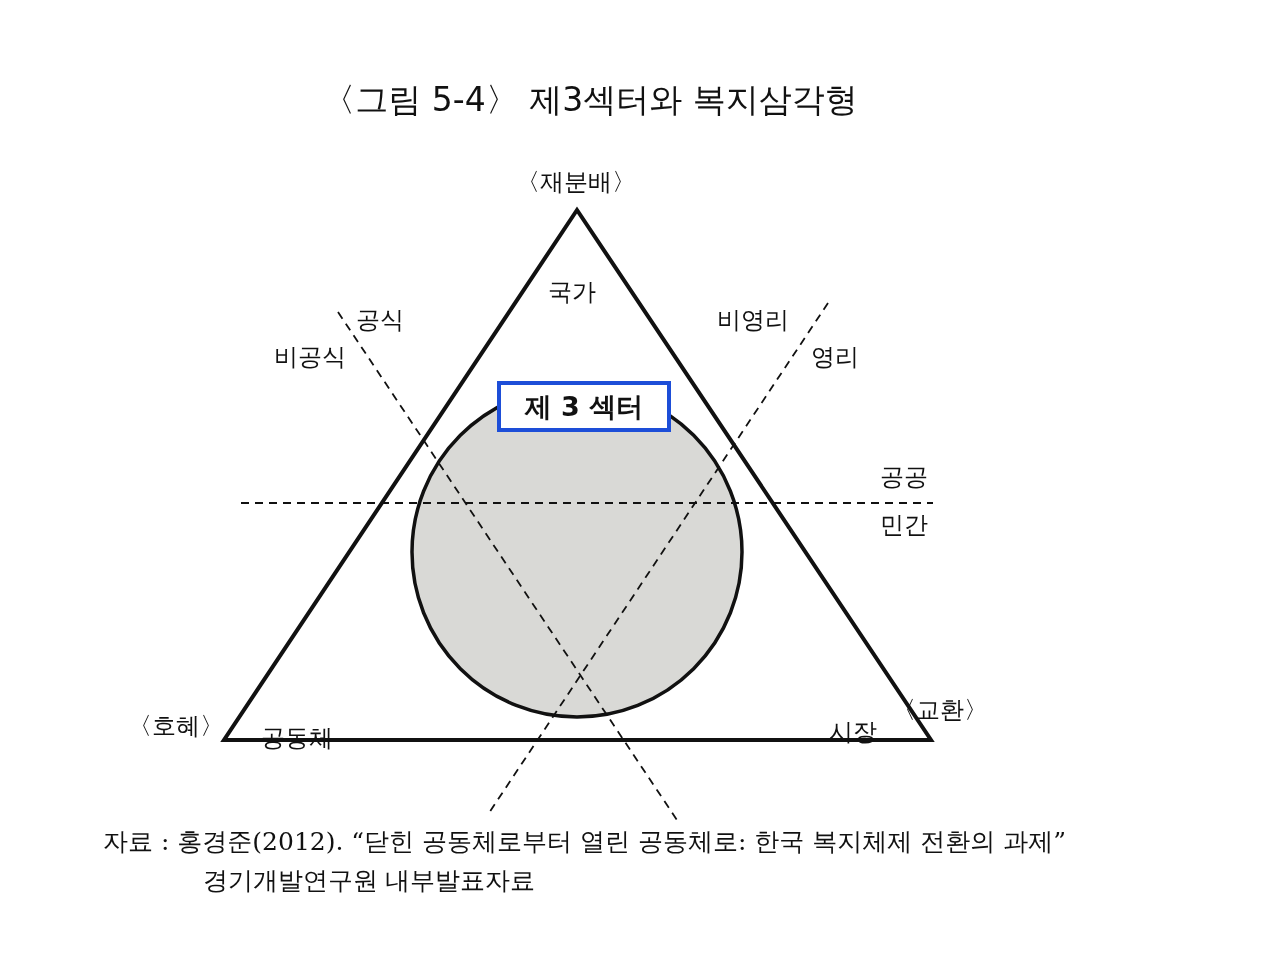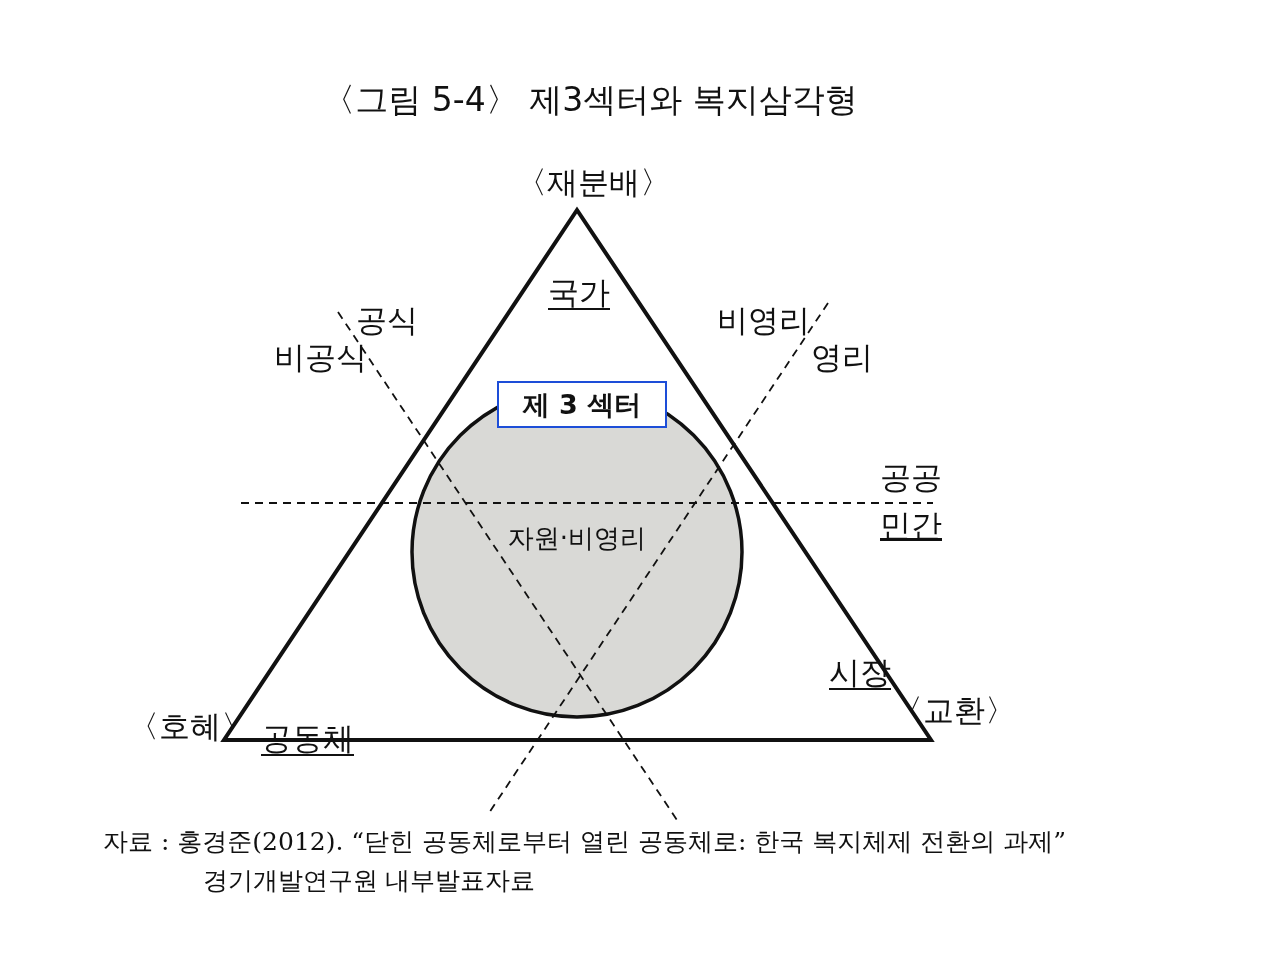--- a/index.html
+++ b/index.html
@@ -1,23 +1,23 @@
 <!DOCTYPE html>
 <html><head>
 <meta charset="utf-8">
 <style>
   html, body { margin: 0; padding: 0; background: #ffffff; }
   body { width: 1280px; height: 967px; position: relative; overflow: hidden;
          font-family: "DejaVu Sans", "Liberation Sans", sans-serif; color: #111; }
   .abs { position: absolute; white-space: nowrap; }
   #diagram { position: absolute; left: 0; top: 0; }
   .title { left: 0; width: 1180px; top: 78px; text-align: center; font-size: 33px; letter-spacing: 0px; }
-  .lbl { font-size: 31px; line-height: 30px; }
-  .ul { text-decoration: underline; text-underline-offset: 5px; text-decoration-thickness: 2px; text-align: right; }
-  .sector-box { left: 497px; top: 381px; width: 166px; height: 43px; border: 2px solid #1d4ed8; background: #fff;
+  .lbl { font-size: 24px; line-height: 30px; }
+  .ul { text-underline-offset: 5px; text-decoration-thickness: 2px; text-align: right; }
+  .sector-box { left: 497px; top: 381px; width: 166px; height: 43px; border: 4px solid #1d4ed8; background: #fff;
                 text-align: center; font-size: 27px; line-height: 43px; font-weight: bold; }
   .center-text { left: 477px; width: 200px; text-align: center; font-size: 26px; line-height: 36px; top: 520px; }
   .source { left: 103px; top: 824px; font-size: 25px; line-height: 36px; font-family: "DejaVu Serif", "Liberation Serif", serif; }
   .source2 { left: 203px; top: 862px; font-size: 25px; line-height: 36px; font-family: Liberation Sans, sans-serif; }
 </style>
 </head>
 <body>
 
 <svg id="diagram" width="1280" height="967" viewBox="0 0 1280 967">
 
@@ -31,31 +31,30 @@
 </svg>
 
 <div class="abs title">〈그림 5-4〉 제3섹터와 복지삼각형</div>
 
 <div class="abs lbl" style="left:516px; top:167px;">〈재분배〉</div>
 <div class="abs lbl" style="left:128px; top:695px;margin-top:16px;">〈호혜〉</div>
 <div class="abs lbl" style="left:892px; top:695px;">〈교환〉</div>
 
 <div class="abs lbl ul" style="left:548px; top:277px;">국가</div>
 <div class="abs lbl ul" style="left:261px; top:695px;margin-top:28px;">공동체</div>
-<div class="abs lbl ul" style="left:829px; top:657px;">시장</div>
+<div class="abs lbl ul" style="left:829px; top:717px;">시장</div>
 
 <div class="abs lbl" style="left:356px; top:305px;">공식</div>
 <div class="abs lbl" style="left:264px; top:342px;margin-left:10px;">비공식</div>
 
 <div class="abs lbl" style="left:717px; top:305px;">비영리</div>
 <div class="abs lbl" style="left:811px; top:342px;">영리</div>
 
 <div class="abs lbl" style="left:880px; top:462px;">공공</div>
-<div class="abs lbl" style="left:880px; top:510px;text-decoration:underline;">민간</div>
+<div class="abs lbl" style="left:880px; top:510px;">민간</div>
 
 <div class="abs sector-box">제 3 섹터</div>
 
 <div class="abs center-text">
-  <div>자원·비영리</div>
 </div>
 
 <div class="abs source">자료 : 홍경준(2012). “닫힌 공동체로부터 열린 공동체로: 한국 복지체제 전환의 과제”</div>
 <div class="abs source2">경기개발연구원 내부발표자료</div>
 
 </body></html>

